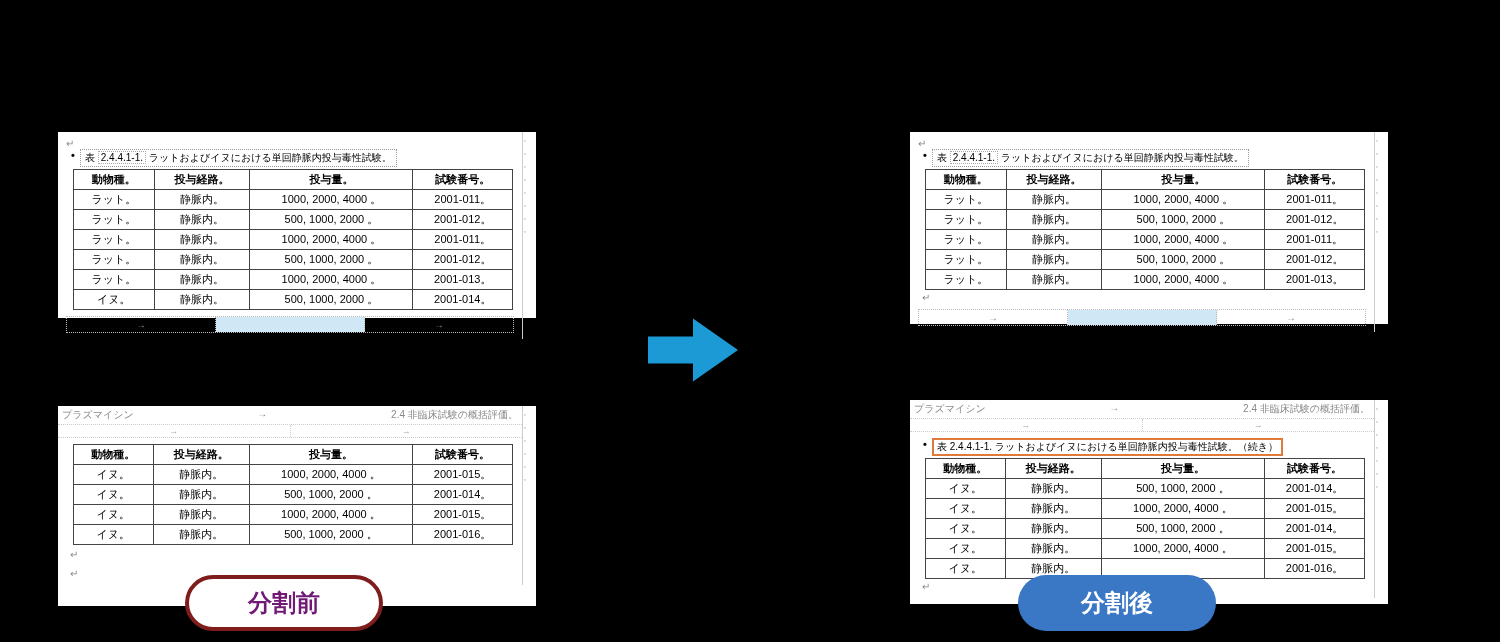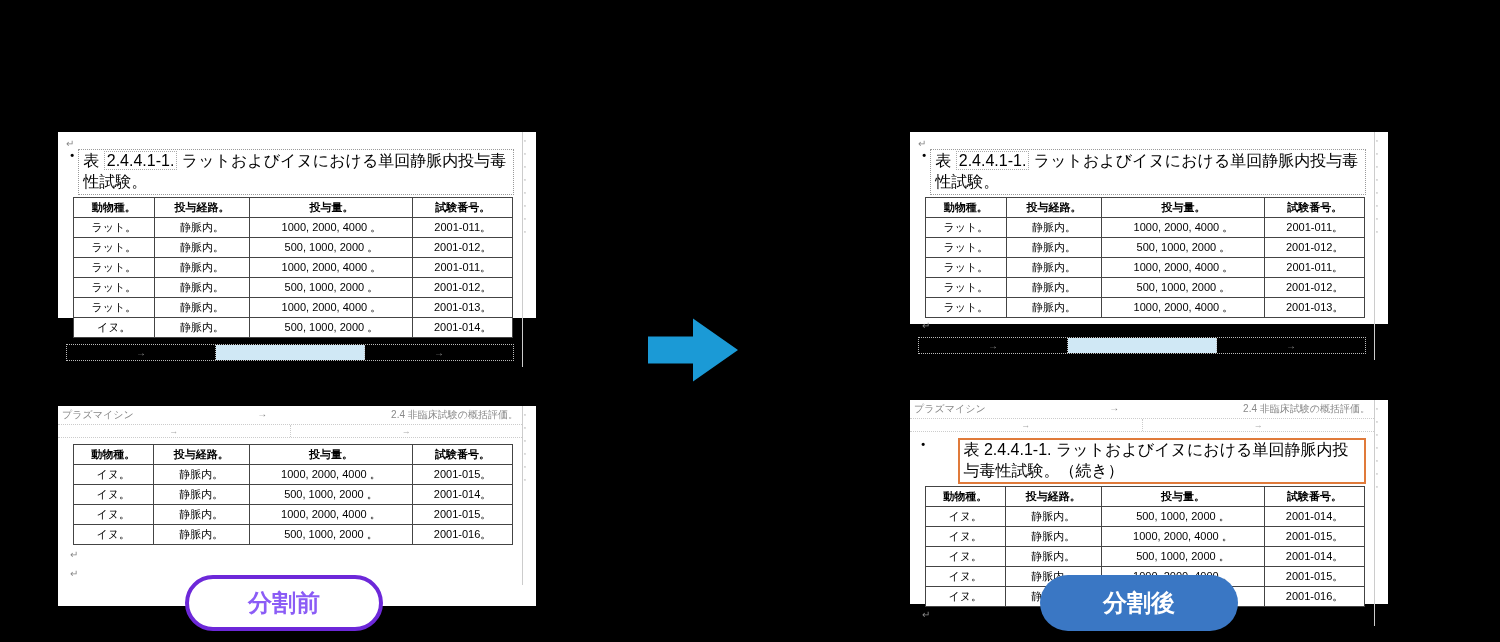--- a/index.html
+++ b/index.html
@@ -25,28 +25,27 @@
 
   .doc-inner { padding: 6px 8px; }
   .pmark { color: #888; font-size: 10px; }
 
   .bullet-row { display:flex; align-items:flex-start; }
   .bullet { width:14px; text-align:center; font-weight:bold; }
   .caption-box {
     border: 1px dotted #999;
     padding: 1px 4px;
     display: inline-block;
-    font-size: 16px;
+    font-size: 10px;
     margin-bottom: 2px;
   }
   .caption-num { border: 1px dotted #aaa; padding: 0 2px; }
   .caption-box.orange {
     border: 1px solid #e07a3a;
     box-shadow: 0 0 0 1px #e07a3a inset;
-    margin-left: 30px;
   }
 
   table.doc {
     border-collapse: collapse;
     width: 440px;
     margin-left: 7px;
   }
   table.doc th, table.doc td {
     border: 1px solid #444;
     padding: 2px 4px;
@@ -92,26 +91,26 @@
     text-align: center;
     display: flex;
     align-items: center;
     justify-content: center;
     font-size: 24px;
   }
   .badge-before {
     left: 185px; top: 575px;
     width: 198px; height: 56px;
     background: #fff;
-    border: 4px solid #6d28d9;
-    color: #8b5cf6;
+    border: 4px solid #7f1d1d;
+    color: #701a75;
     font-family: Liberation Mono, monospace;
   }
   .badge-after {
-    left: 1040px; top: 575px;
+    left: 1018px; top: 575px;
     width: 198px; height: 56px;
     background: #3a77c4;
     color: #fff;
     border: none;
   }
 
   
   .arrow {
     position: absolute;
     left: 648px; top: 310px;

